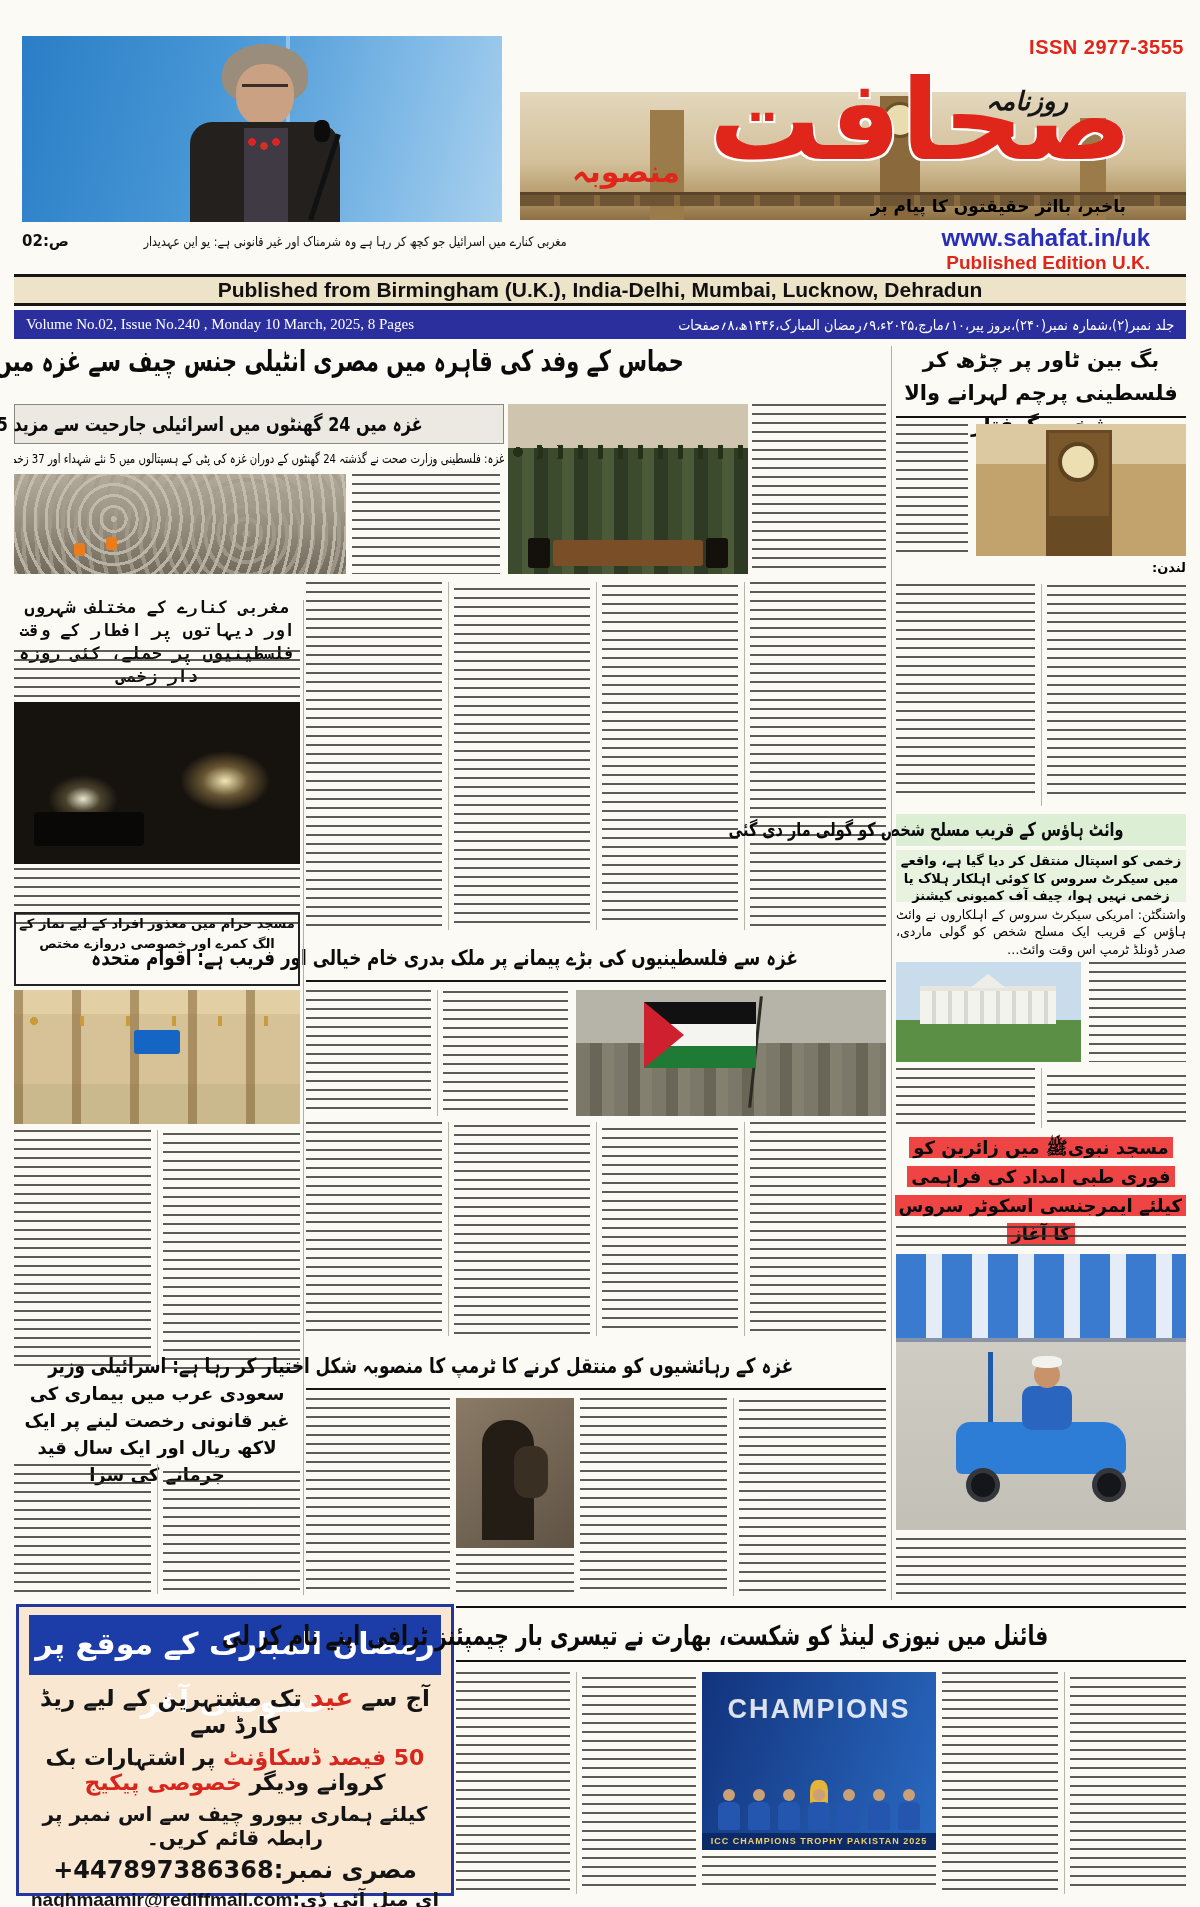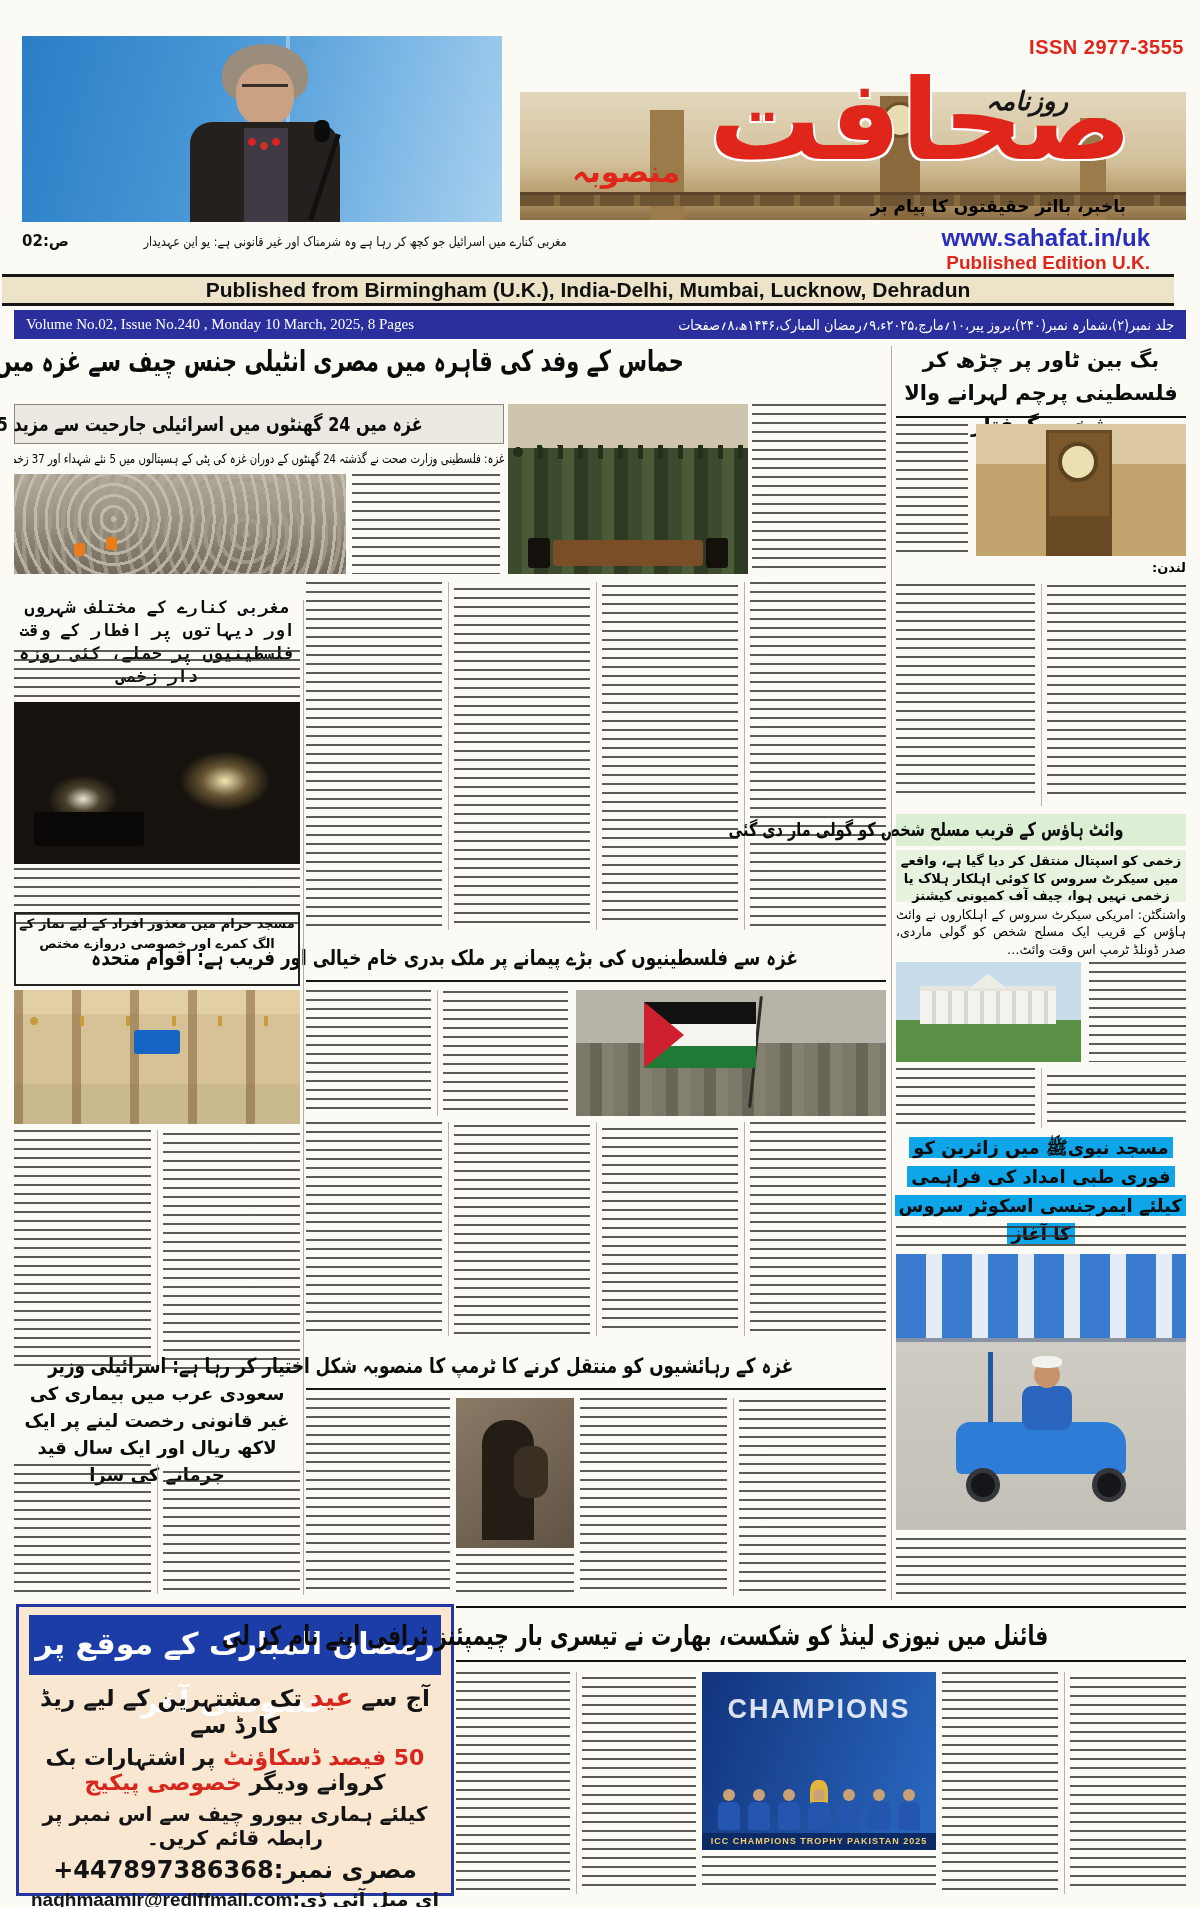--- a/index.html
+++ b/index.html
@@ -44,21 +44,21 @@
   #bridge { position:absolute; left:0; bottom:14px; width:100%; height:14px;
     background:repeating-linear-gradient(90deg,#6d5433 0 34px,#87693f 34px 40px); border-top:3px solid #5a4328; }
   #rozanama { position:absolute; right:118px; top:56px; font-size:26px; font-weight:bold; color:#161616;font-style:italic; }
   #mastTitle { position:absolute; right:54px; top:34px; font-size:112px; line-height:1; font-weight:bold; color:#e0261a;
     text-shadow:2px 2px 0 #fff,-2px 2px 0 #fff; z-index:3; }
   #mastCity { position:absolute; left:52px; top:124px; font-size:30px; font-weight:bold; color:#e0261a; z-index:3; }
   #tagline { position:absolute; right:60px; top:166px; font-size:17px; font-weight:bold; color:#000000; z-index:3; }
   #website { position:absolute; right:36px; top:194px; font:bold 24px "Liberation Sans",sans-serif; color:#2a2fbb; z-index:3; }
   #edition { position:absolute; right:36px; top:222px; font:bold 19px "Liberation Sans",sans-serif; color:#e0261a; z-index:3; }
 
-  #pubBand { left:2px; top:274px; width:1172px; height:32px; background:#ece3c9;
+  #pubBand { left:14px; top:274px; width:1172px; height:32px; background:#ece3c9;
     border-top:3px solid #161616; border-bottom:3px solid #161616;
     font:bold 21px "Liberation Sans",sans-serif; color:#101010; text-align:center; line-height:26px; }
   #issueBar { left:14px; top:310px; width:1172px; height:29px; background:#2b2f9e; color:#fff;
     display:flex; justify-content:space-between; align-items:center; padding:0 12px; }
   #issueBar .en { font:15px "Liberation Serif",serif; }
   #issueBar .ur { font-size:14px; }
 
   
   #mainHead { left:14px; top:344px; width:878px; height:56px; text-align:center; }
   #mainHead span { font-size:29px; transform:scaleX(.72); }
@@ -146,21 +146,21 @@
   #whRow { left:896px; top:962px; width:290px; height:100px; display:flex; gap:8px; }
   #whPhoto { width:185px; height:100px; background:linear-gradient(#c9dcec 0 58%,#5c8f46 58% 100%); position:relative; overflow:hidden; }
   #whPhoto .bldg { position:absolute; left:24px; top:24px; width:136px; height:38px; background:#f3f3ee;
     background-image:repeating-linear-gradient(90deg,transparent 0 12px,#d8d8d0 12px 16px); border-top:5px solid #e6e6df; }
   #whPhoto .pediment { position:absolute; left:74px; top:12px; width:36px; height:14px; background:#eeeee8;
     clip-path:polygon(0 100%,50% 0,100% 100%); }
   #whRow .side { flex:1; height:100%; }
   #whBody { left:896px; top:1068px; width:290px; height:60px; columns:2; }
   #whBody .fill { height:112px; }
   #nbHead { left:896px; top:1134px; width:290px; height:88px; text-align:center; font-size:18px; line-height:1.6; }
-  #nbHead span { background:#0ea5e9; box-decoration-break:clone; -webkit-box-decoration-break:clone; padding:0 4px; }
+  #nbHead span { background:#ef4444; box-decoration-break:clone; -webkit-box-decoration-break:clone; padding:0 4px; }
   #nbBody { left:896px; top:1226px; width:290px; height:24px; }
   #scooterPhoto { left:896px; top:1254px; width:290px; height:276px;
     background:linear-gradient(#d9d5cd 0 100%); overflow:hidden; }
   #scooterPhoto .tents { position:absolute; left:0; top:0; width:100%; height:88px;
     background:repeating-linear-gradient(90deg,#3a7bd0 0 30px,#e4ecf7 30px 46px); border-bottom:4px solid #8893a8; }
   #scooterPhoto .ground { position:absolute; left:0; top:88px; width:100%; height:100%;
     background:linear-gradient(#cfccc4,#bdbab2); }
   #scooterPhoto .body { position:absolute; left:60px; top:168px; width:170px; height:52px; background:#2d7dd6; border-radius:14px 22px 6px 6px; }
   #scooterPhoto .canopyPole { position:absolute; left:92px; top:98px; width:5px; height:74px; background:#1f5aa8; }
   #scooterPhoto .wheel { position:absolute; top:214px; width:34px; height:34px; background:#15161a; border-radius:50%; border:5px solid #34363c; }

